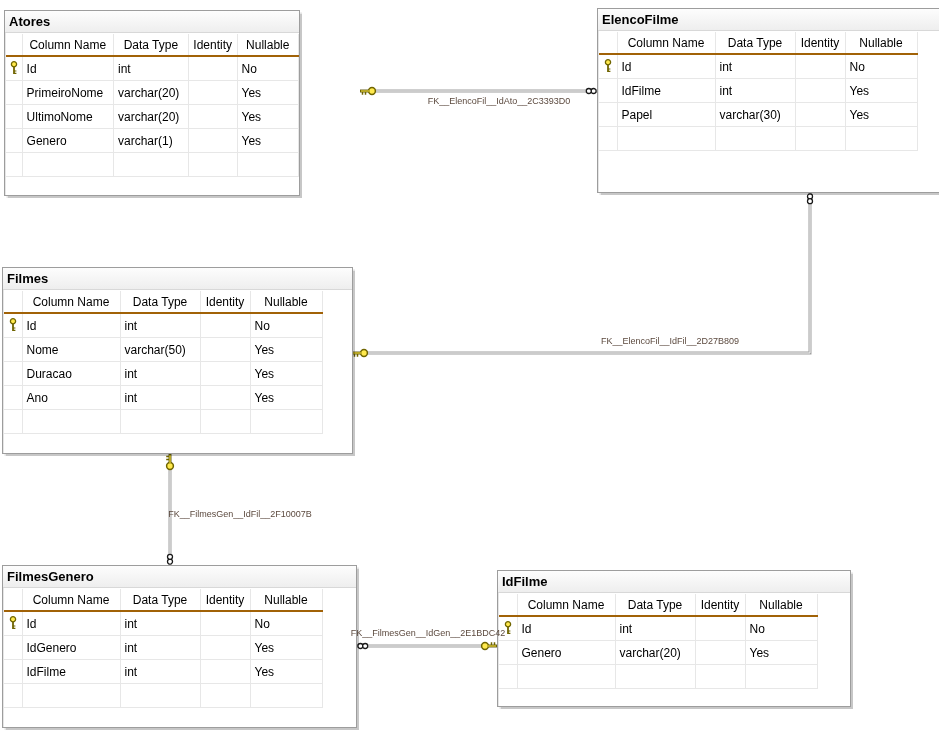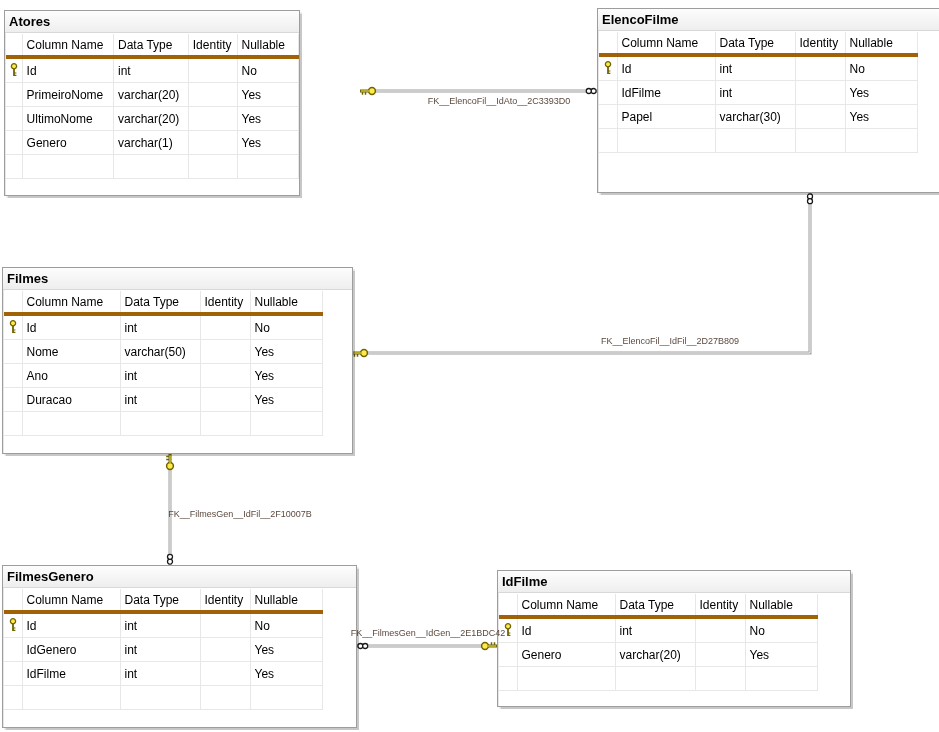--- a/index.html
+++ b/index.html
@@ -19,22 +19,22 @@
     border-bottom:1px solid #d8d8d8;
     font-size:13px;font-weight:bold;color:#000;white-space:nowrap;overflow:hidden;
   }
   table.grid{border-collapse:collapse;table-layout:fixed;font-size:12px;color:#000;margin:1px 0 0 1px;}
   table.grid col.c-sel{width:18px;}
   table.grid col.c-name{width:98px;}
   table.grid col.c-type{width:80px;}
   table.grid col.c-ident{width:50px;}
   table.grid col.c-null{width:72px;}
   table.grid th{
-    font-weight:normal;text-align:left;height:21px;padding:0 4px;
-    border-bottom:4px solid #a16207;border-right:1px solid #e7e7e7;white-space:nowrap;overflow:hidden;
+    font-weight:normal;text-align:center;height:21px;padding:0 4px;
+    border-bottom:2px solid #a16207;border-right:1px solid #e7e7e7;white-space:nowrap;overflow:hidden;
   }
   table.grid th.sel{border-right:1px solid #e7e7e7;}
   table.grid td{
     height:23px;padding:0 4px;border-bottom:1px solid #e7e7e7;border-right:1px solid #e7e7e7;
     white-space:nowrap;overflow:hidden;vertical-align:middle;
   }
   table.grid td.sel{padding:0 2px;text-align:center;}
   .fk-label{
     position:absolute;transform:translateX(-50%);
     font-size:9px;line-height:11px;color:#5c4a3f;white-space:nowrap;
@@ -253,28 +253,28 @@
             </tr>
             <tr data-name="column-row">
               <td class="sel" data-name="row-selector-cell"></td>
               <td data-name="name-cell">Nome</td>
               <td data-name="type-cell">varchar(50)</td>
               <td data-name="identity-cell"></td>
               <td data-name="nullable-cell">Yes</td>
             </tr>
             <tr data-name="column-row">
               <td class="sel" data-name="row-selector-cell"></td>
+              <td data-name="name-cell">Duracao</td>
+              <td data-name="type-cell">int</td>
+              <td data-name="identity-cell"></td>
+              <td data-name="nullable-cell">Yes</td>
+            </tr>
+            <tr data-name="column-row">
+              <td class="sel" data-name="row-selector-cell"></td>
               <td data-name="name-cell">Ano</td>
-              <td data-name="type-cell">int</td>
-              <td data-name="identity-cell"></td>
-              <td data-name="nullable-cell">Yes</td>
-            </tr>
-            <tr data-name="column-row">
-              <td class="sel" data-name="row-selector-cell"></td>
-              <td data-name="name-cell">Duracao</td>
               <td data-name="type-cell">int</td>
               <td data-name="identity-cell"></td>
               <td data-name="nullable-cell">Yes</td>
             </tr>
             <tr data-name="column-row">
               <td class="sel" data-name="row-selector-cell"></td>
               <td data-name="name-cell"></td>
               <td data-name="type-cell"></td>
               <td data-name="identity-cell"></td>
               <td data-name="nullable-cell"></td>

